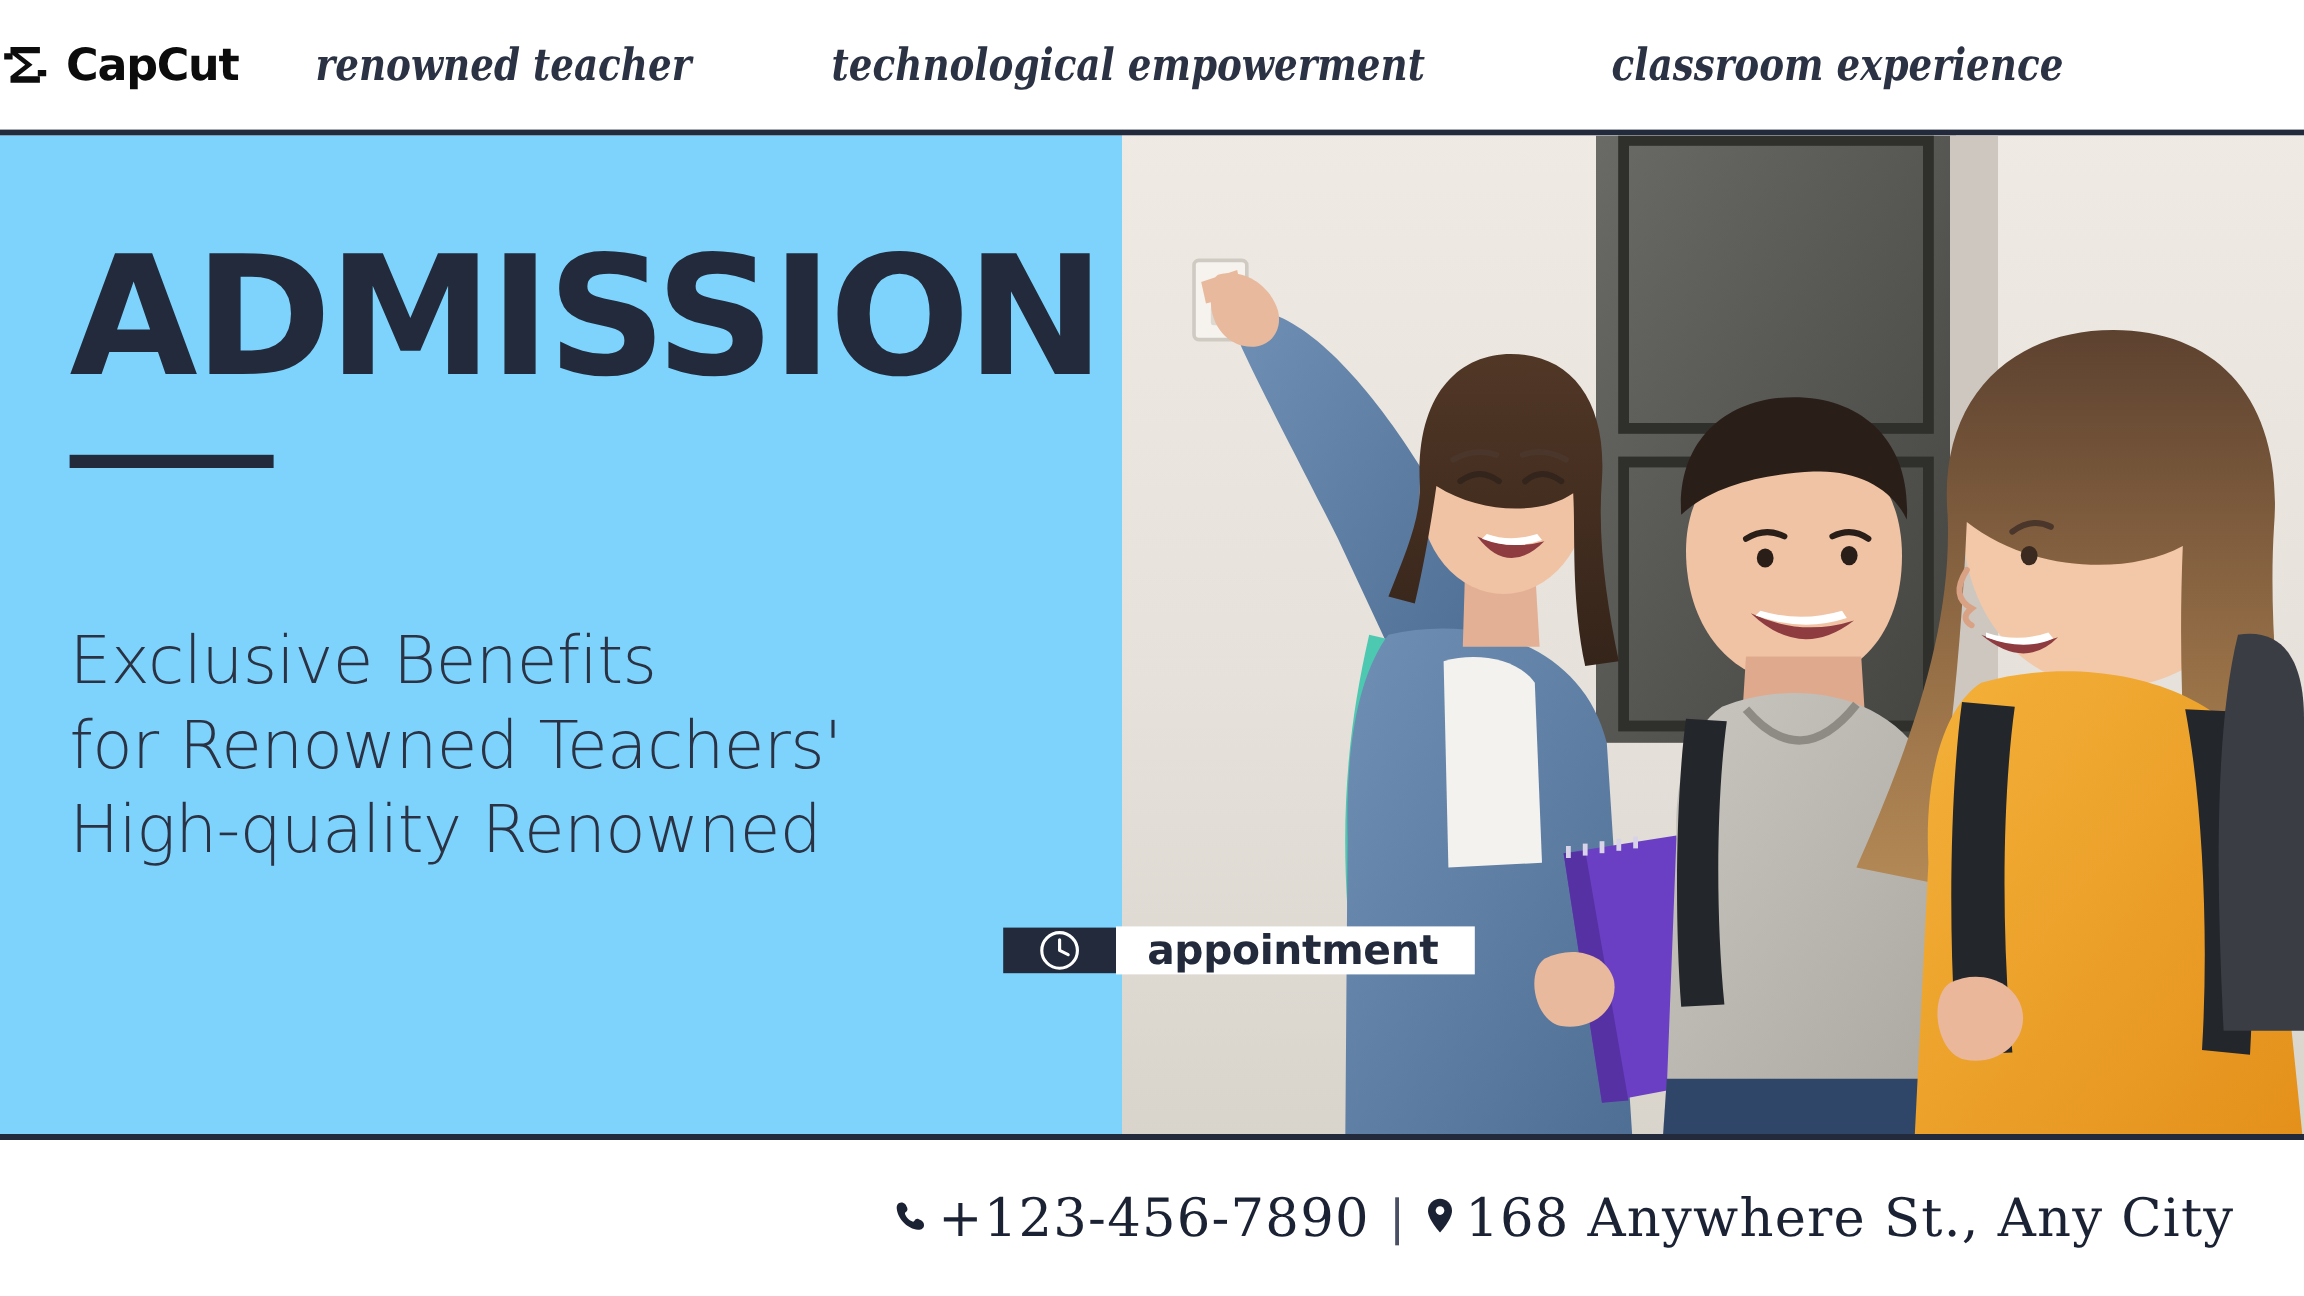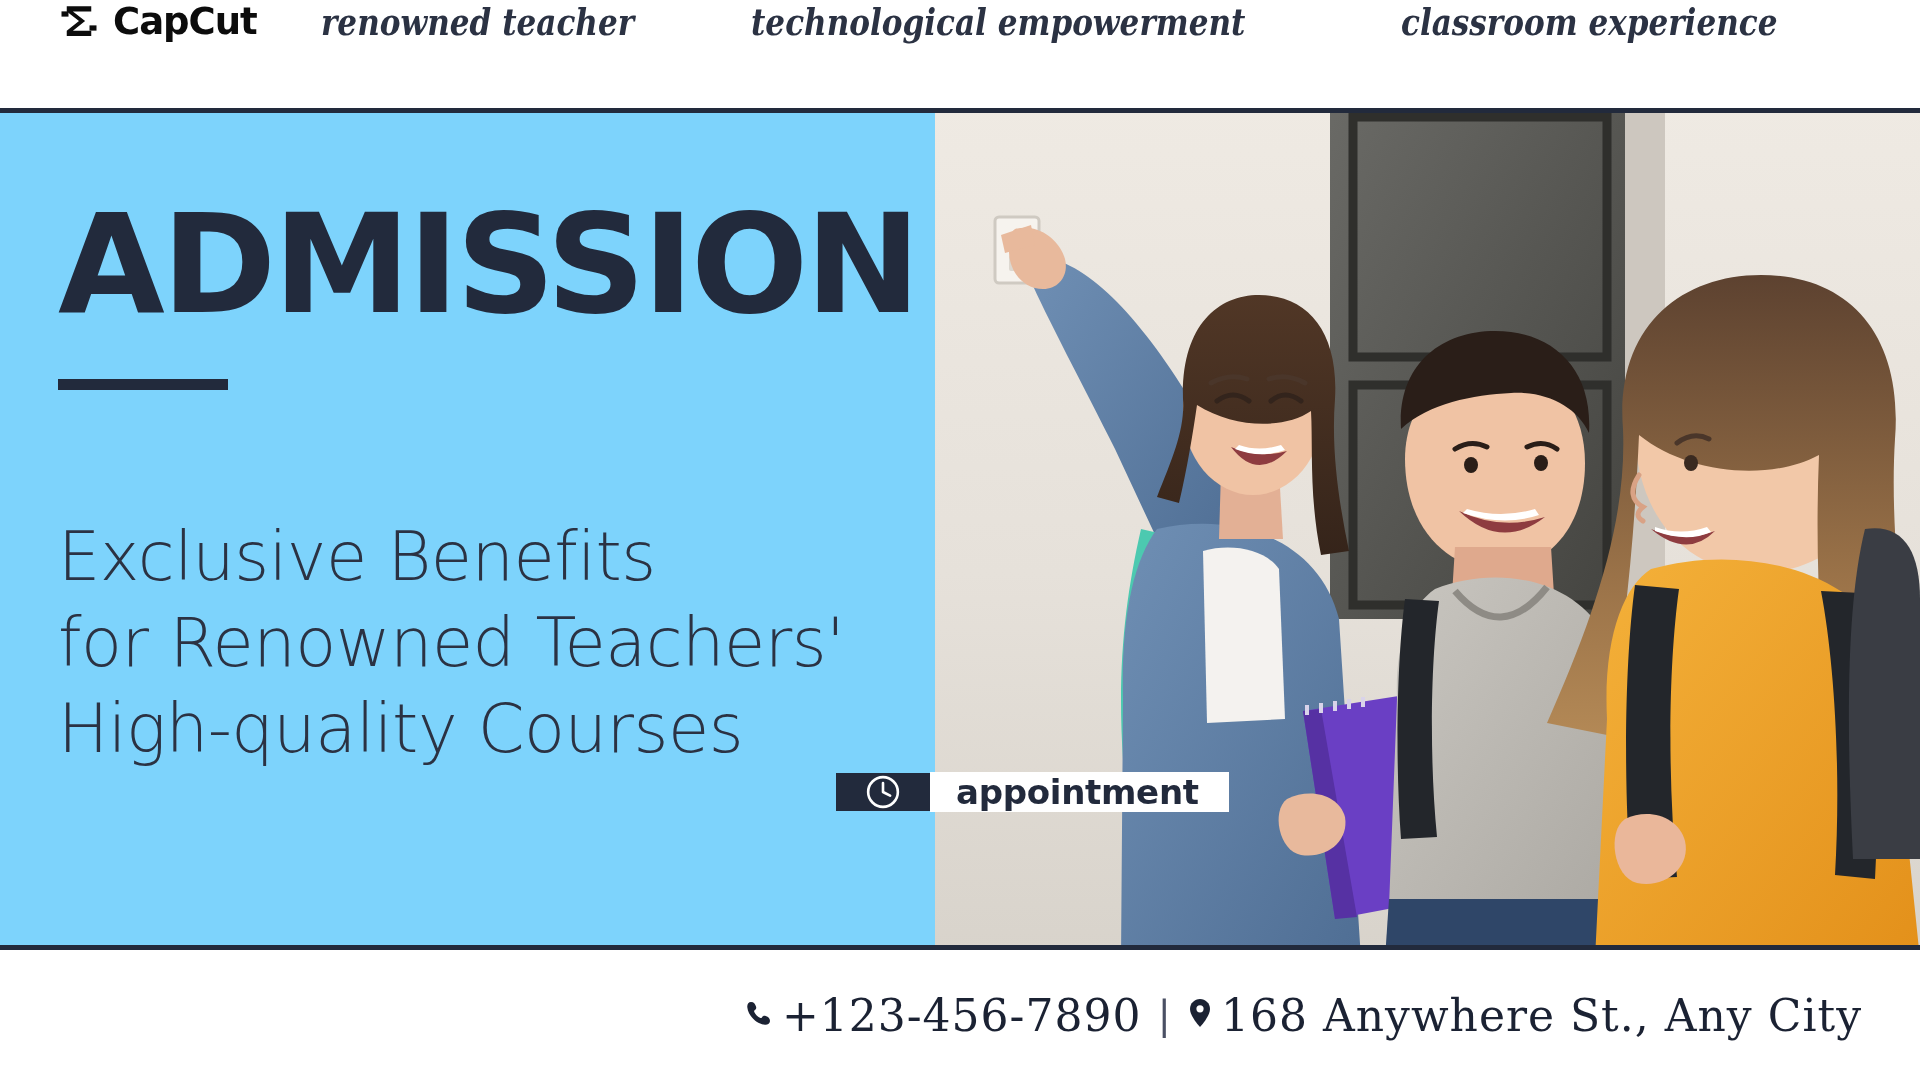--- a/index.html
+++ b/index.html
@@ -15,22 +15,21 @@
     background:#ffffff;
     display:flex; flex-direction:column;
   }
 
   
   .header {
     position:relative;
     height:113px;
     flex:0 0 113px;
     background:#ffffff;
-    display:flex; align-items:flex-start;
-    padding-left:58px;
+    display:flex; align-items:center;
     border-bottom:5px solid #222a3c;
   }
   .brand { display:flex; align-items:center; gap:13px; flex:0 0 auto; }
   .brand-mark { width:42px; height:42px; display:block; }
   .brand-name {
     font-family:"DejaVu Sans", sans-serif;
     font-size:37px; font-weight:700; color:#0c0c0c;
     letter-spacing:-1px; line-height:1;
   }
   .taglines {
@@ -76,21 +75,21 @@
   }
   .rule {
     width:170px; height:11px;
     background:#222a3c;
     margin-top:48px;
   }
   .subhead {
     margin-top:125px;
     font-family:"DejaVu Sans", sans-serif;
     font-weight:300;
-    font-size:67px;
+    font-size:55px;
     line-height:1.28;
     color:#2b3243;
     letter-spacing:-0.5px;
   }
   .subhead span { display:block; }
 
   
   .photo {
     position:relative;
     flex:1 1 auto;
@@ -172,21 +171,21 @@
   </div>
 
   <div class="main">
 
     <div class="left-panel">
       <div class="headline">ADMISSION</div>
       <div class="rule"></div>
       <div class="subhead">
         <span>Exclusive Benefits</span>
         <span>for Renowned Teachers'</span>
-        <span>High-quality Courses</span>
+        <span>High-quality Renowned</span>
       </div>
     </div>
 
     <div class="photo">
       <svg viewBox="0 0 985 860" preserveAspectRatio="xMidYMid slice" xmlns="http://www.w3.org/2000/svg">
         <defs>
           <linearGradient id="wallG" x1="0" y1="0" x2="0" y2="1">
             <stop offset="0%" stop-color="#efeae3"></stop>
             <stop offset="55%" stop-color="#e6e1da"></stop>
             <stop offset="100%" stop-color="#d8d3cb"></stop>

